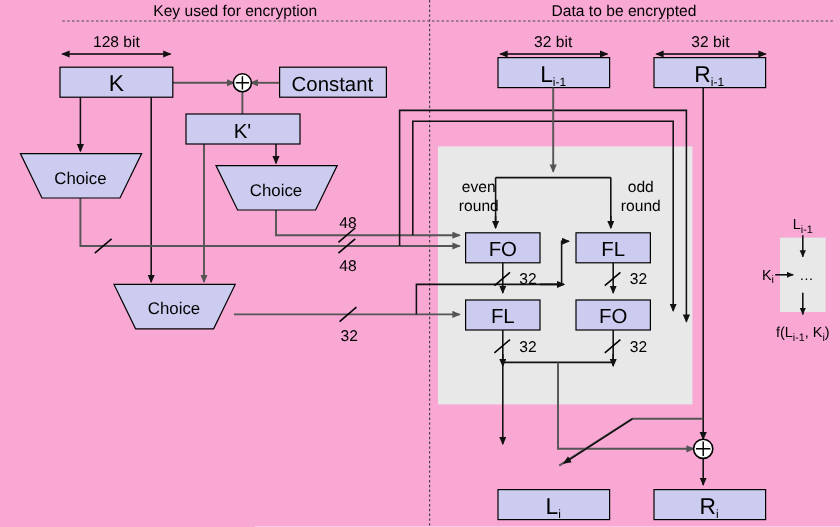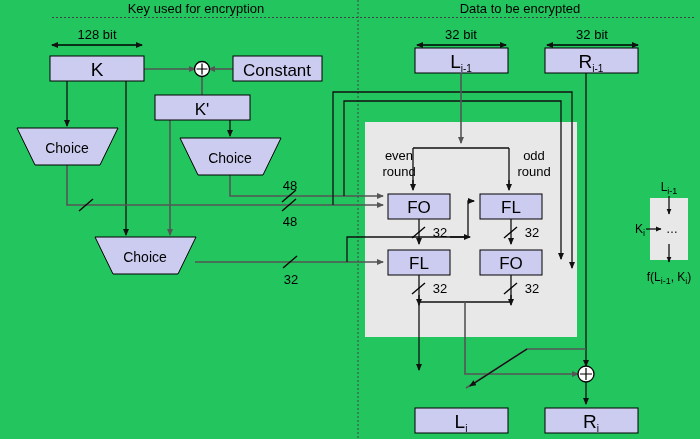--- a/index.html
+++ b/index.html
@@ -10,21 +10,21 @@
   body {
     width: 700px;
     height: 439px;
     font-family: "Liberation Sans", sans-serif;
     overflow: hidden;
   }
   #canvas {
     position: relative;
     width: 700px;
     height: 439px;
-    background: #22c55e;
+    background: #f9a8d4;
   }
   svg.diagram {
     position: absolute;
     top: 0;
     left: 0;
     width: 700px;
     height: 439px;
   }
   .blk-fill   { fill: #ccccf0; stroke: #000000; stroke-width: 1; }
   .grey-fill  { fill: #e8e8e8; stroke: none; }

